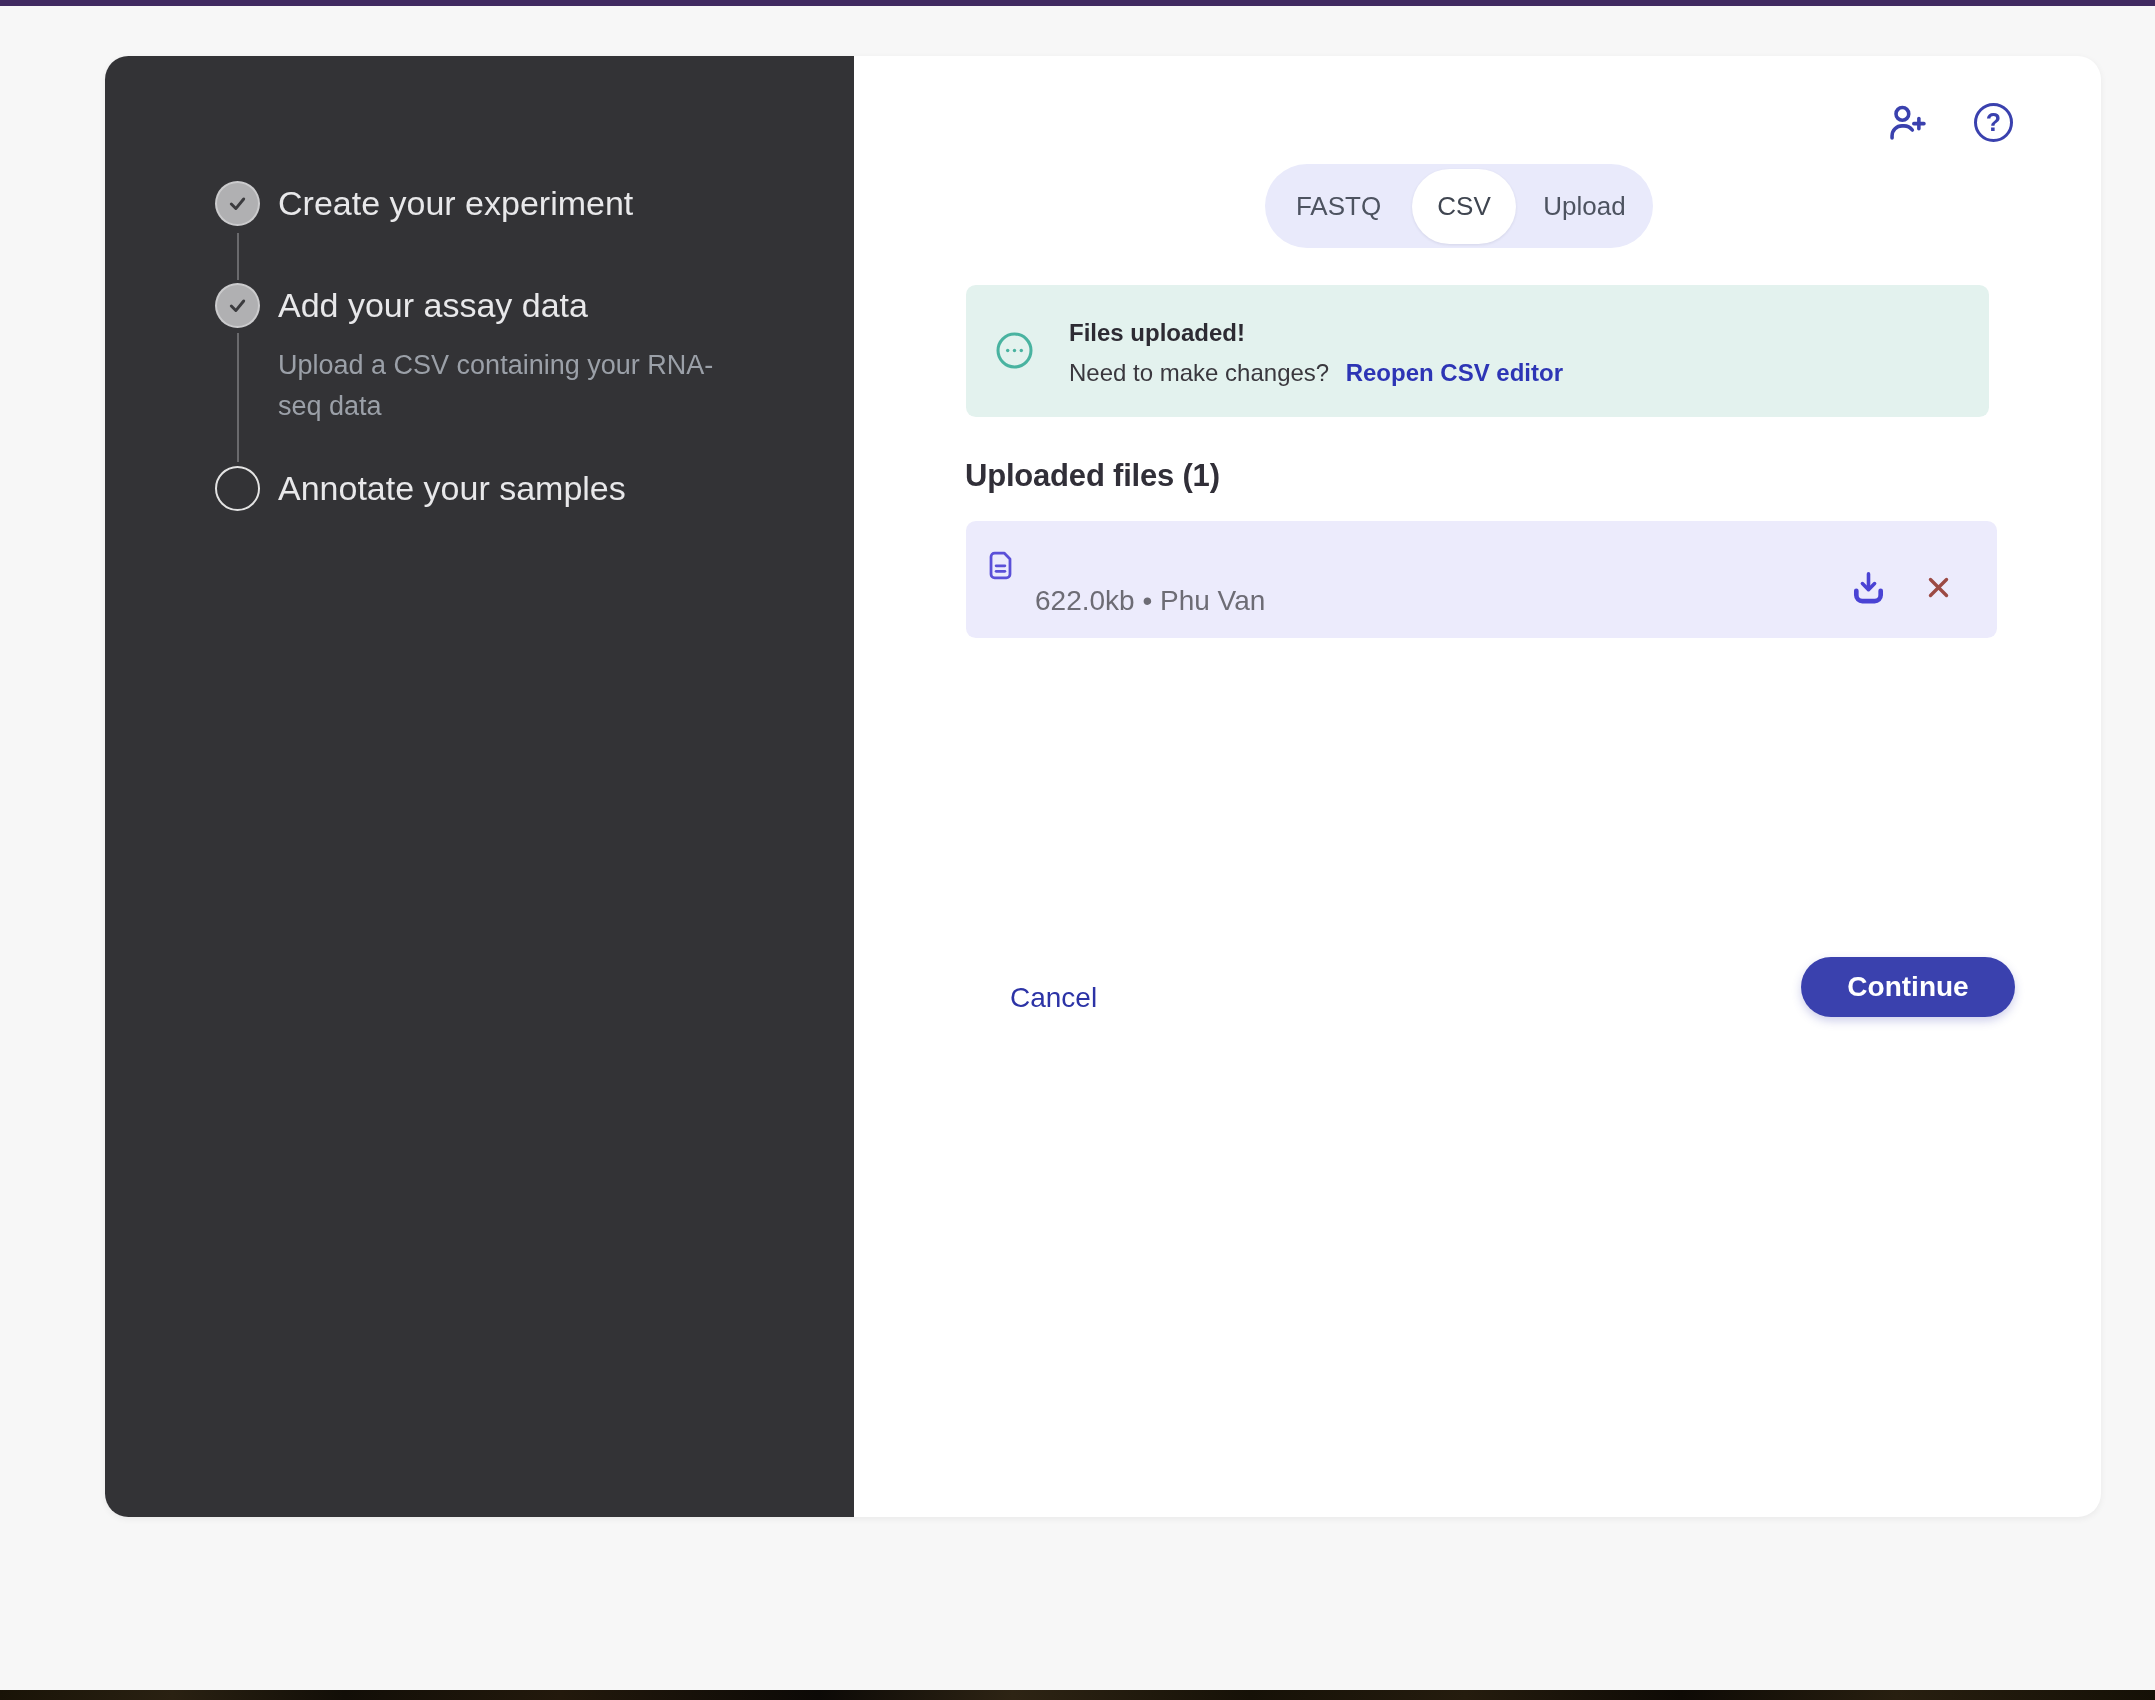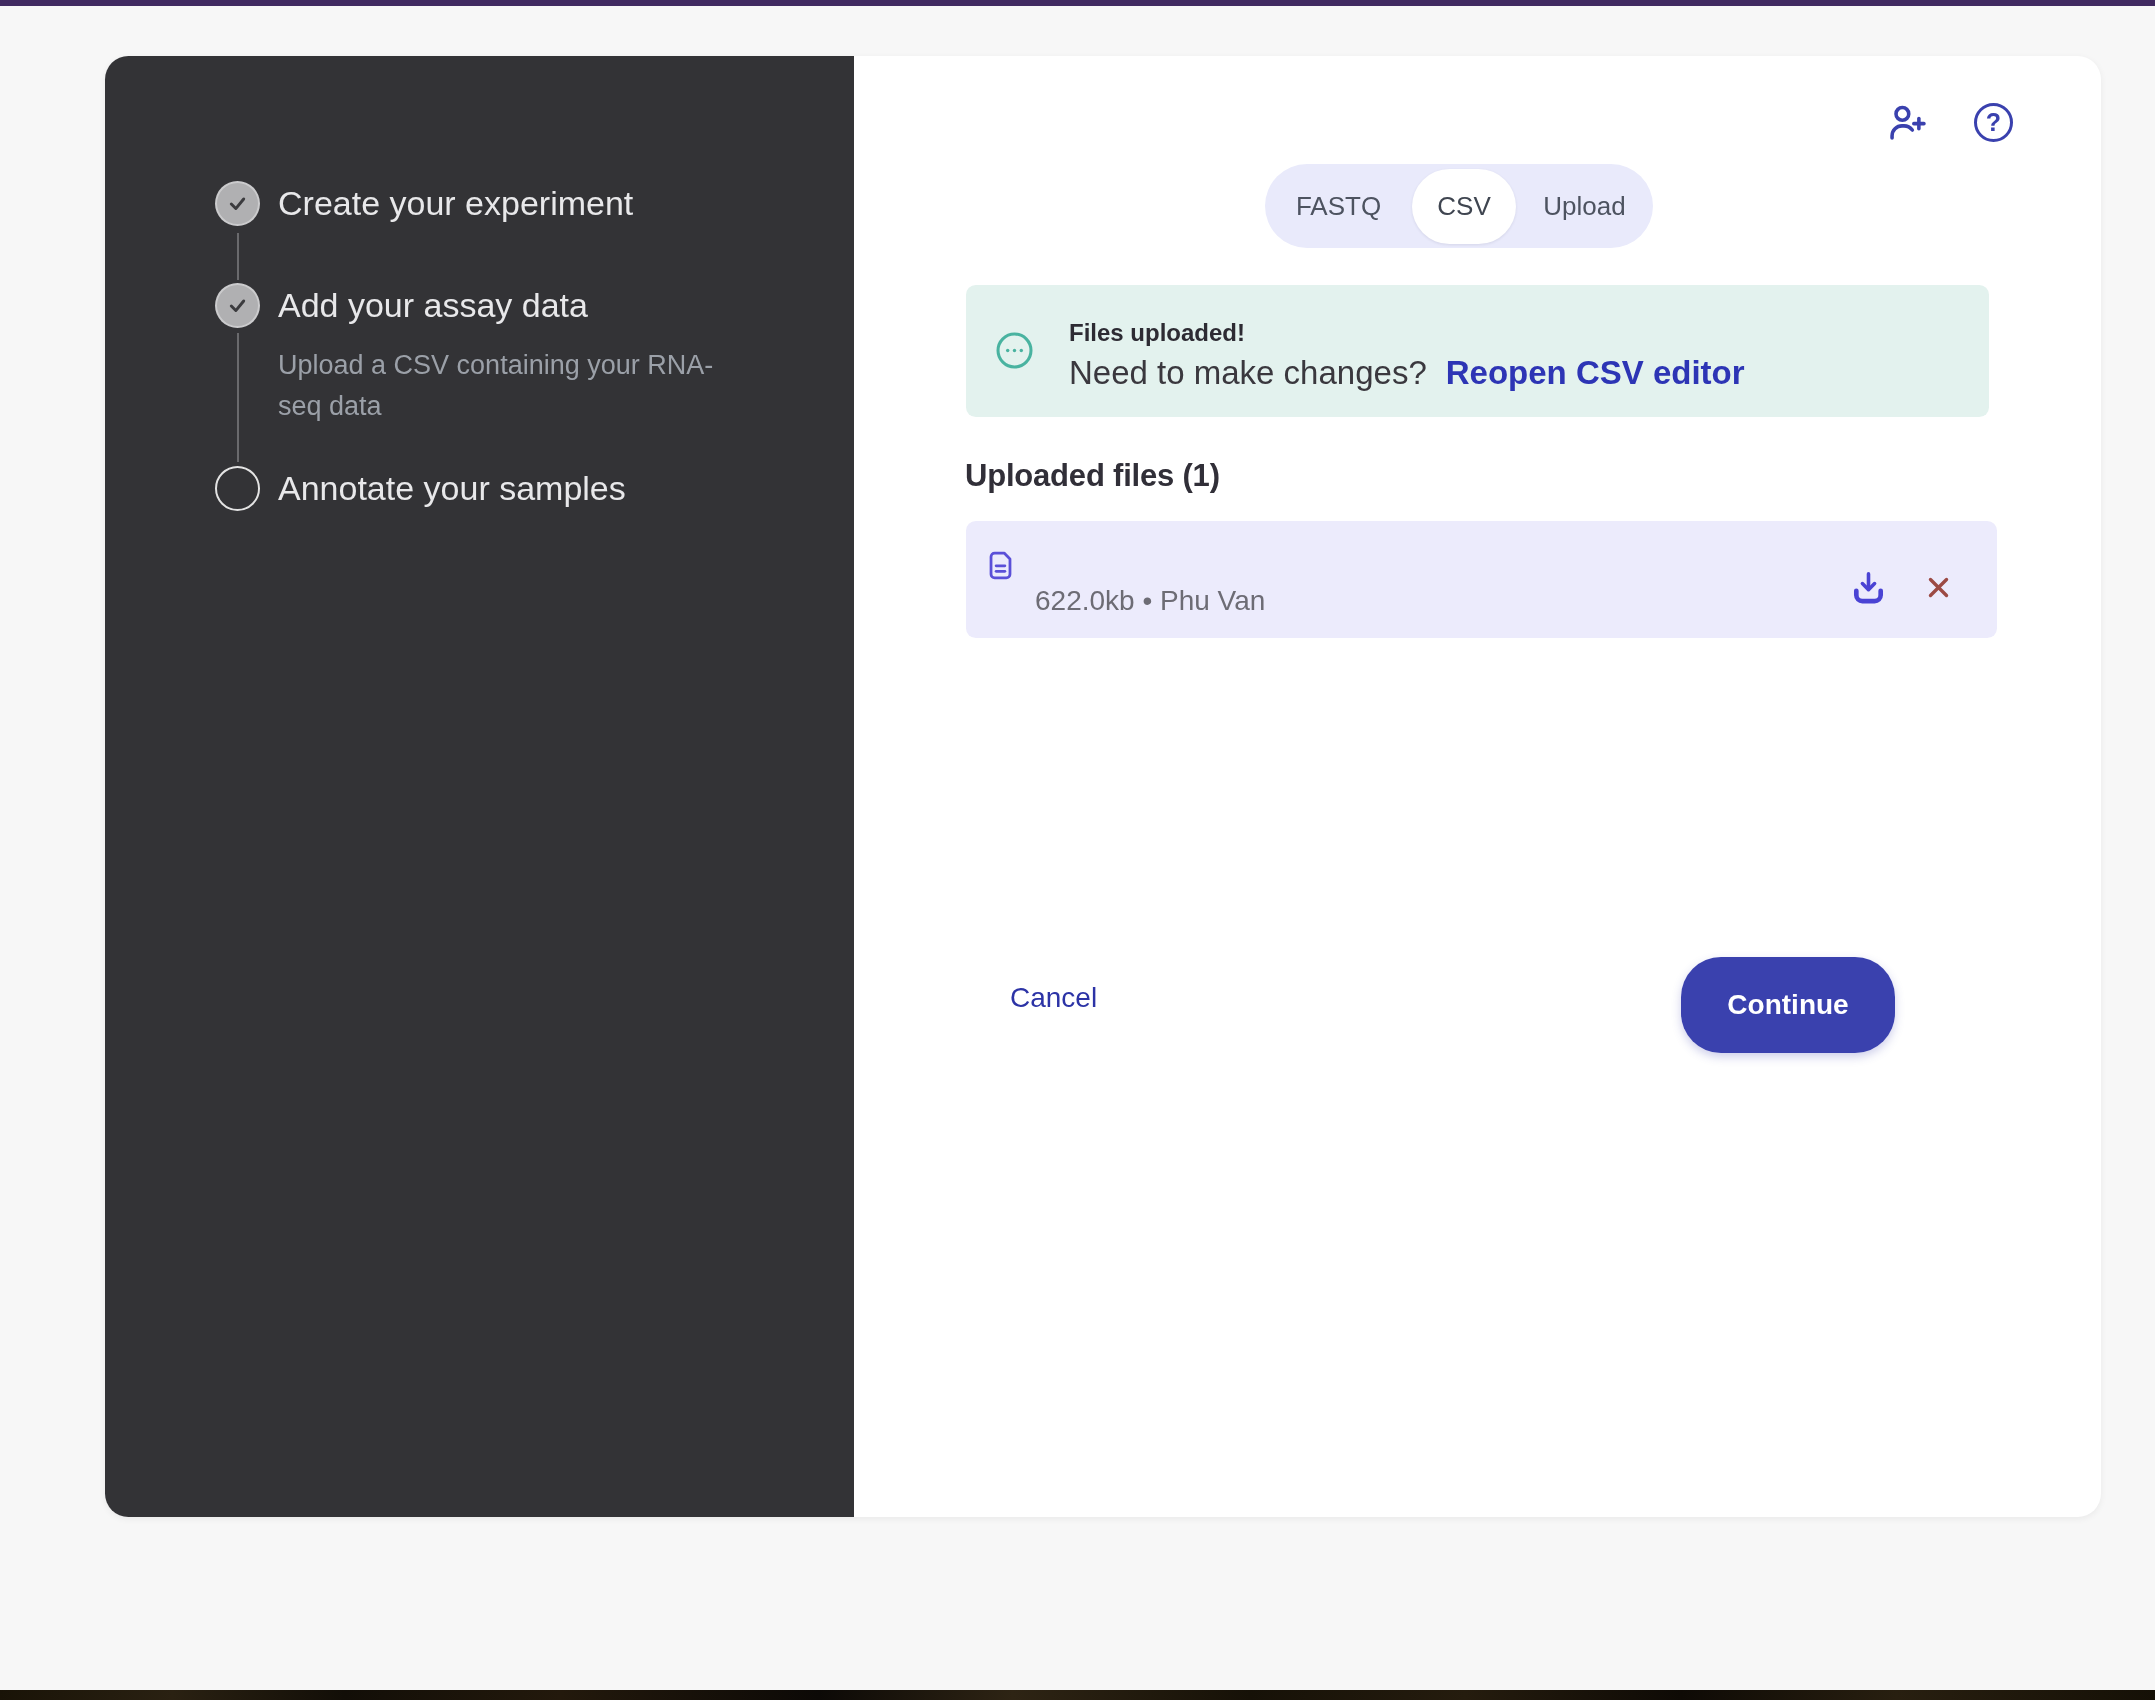--- a/index.html
+++ b/index.html
@@ -33,31 +33,31 @@
     color:var(--accent);font-size:25px;font-weight:700;line-height:1;}
   .tabs{position:absolute;left:1160px;top:108px;width:388px;height:84px;background:var(--tabs-bg);border-radius:42px;
     display:flex;align-items:center;}
   .tab{border:none;background:transparent;font-family:inherit;font-size:26px;color:var(--tab-text);cursor:pointer;
     height:84px;display:flex;align-items:center;justify-content:center;}
   .tab.t0{width:147px;} .tab.t1{width:104px;} .tab.t2{width:137px;}
   .tab.selected{height:75px;background:#ffffff;border-radius:39px;box-shadow:0 1px 2.9px rgba(40,40,80,0.10);color:#3f4550;}
   .banner{position:absolute;left:861px;top:229px;width:1023px;height:132px;background:var(--banner-bg);border-radius:9.8px;}
   .banner-icon{position:absolute;left:27px;top:44px;}
   .banner-title{position:absolute;left:103px;top:29px;font-size:24px;line-height:37px;font-weight:700;color:var(--text-dark);}
-  .banner-msg{position:absolute;left:103px;top:68px;font-size:33px;line-height:39px;color:#3a383e;}
+  .banner-msg{position:absolute;left:103px;top:68px;font-size:24px;line-height:39px;color:#3a383e;}
   .banner-link{color:var(--link);font-weight:700;text-decoration:none;cursor:pointer;margin-left:9.8px;}
   .files-heading{position:absolute;left:860px;top:402px;font-size:31px;font-weight:700;color:var(--heading);letter-spacing:-0.2px;}
   .file-row{position:absolute;left:861px;top:465px;width:1031px;height:117px;background:var(--row-bg);border-radius:9.8px;}
   .file-icon{position:absolute;left:16.6px;top:25px;}
   .file-name{position:absolute;left:69px;top:20.5px;font-size:27px;line-height:39px;font-weight:700;color:var(--file-link);text-decoration:none;cursor:pointer;white-space:nowrap;}
   .file-meta{position:absolute;left:69px;top:60px;font-size:28px;line-height:39px;color:var(--muted);white-space:nowrap;}
   .dl-btn{position:absolute;left:881px;top:45px;}
   .rm-btn{position:absolute;left:955px;top:49px;}
   .cancel-link{position:absolute;left:905px;top:923px;font-size:28px;line-height:37px;font-weight:400;color:#2c33a6;text-decoration:none;cursor:pointer;background:none;border:none;font-family:inherit;}
-  .continue-btn{position:absolute;left:1576px;top:901px;width:214px;height:96px;border-radius:40px;background:var(--accent);
+  .continue-btn{position:absolute;left:1696px;top:901px;width:214px;height:60px;border-radius:40px;background:var(--accent);
     border:none;cursor:pointer;color:#ffffff;font-size:28px;font-weight:700;font-family:inherit;
     display:flex;align-items:center;justify-content:center;box-shadow:0 3.9px 9.8px rgba(58,65,174,0.25);text-align:right;}
 </style>
 </head>
 <body>
 
 <div class="root">
   <div class="topbar"></div>
 
   <div class="card">

